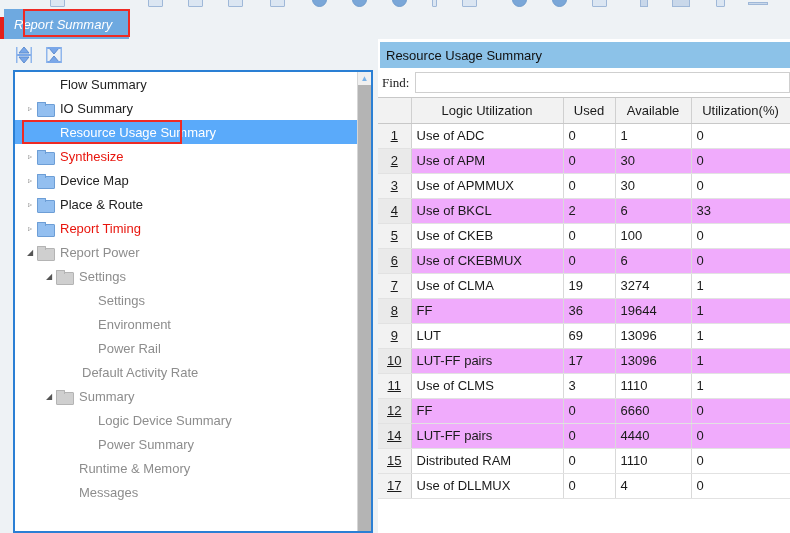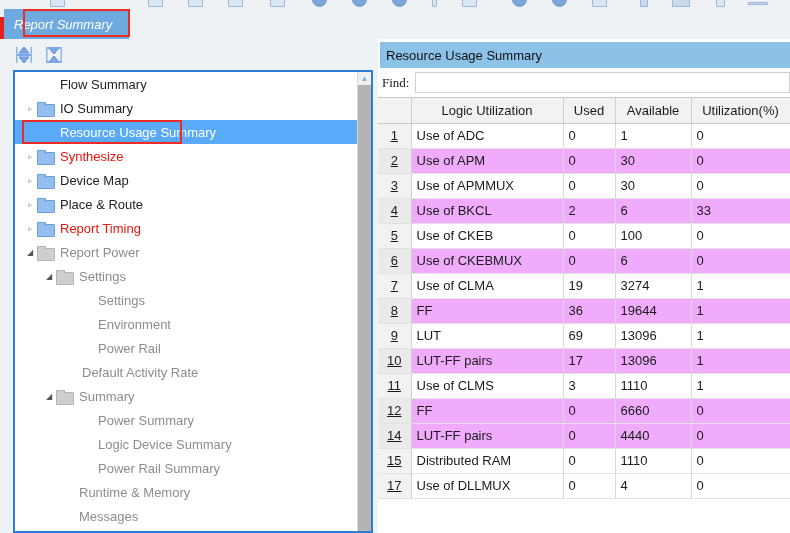--- a/index.html
+++ b/index.html
@@ -320,31 +320,26 @@
             <span>Default Activity Rate</span>
           </div>
           <div class="tree-row dim" style="padding-left: 27px;">
             <span class="arrow open">◢</span>
             <span class="folder gray"></span>
             <span>Summary</span>
           </div>
           <div class="tree-row dim" style="padding-left: 46px;">
             <span class="arrow"></span>
             <span class="folder" style="visibility: hidden;"></span>
+            <span>Logic Device Summary</span>
+          </div>
+          <div class="tree-row dim" style="padding-left: 46px;">
+            <span class="arrow"></span>
+            <span class="folder" style="visibility: hidden;"></span>
             <span>Power Summary</span>
-          </div>
-          <div class="tree-row dim" style="padding-left: 46px;">
-            <span class="arrow"></span>
-            <span class="folder" style="visibility: hidden;"></span>
-            <span>Logic Device Summary</span>
-          </div>
-          <div class="tree-row dim" style="padding-left: 46px;">
-            <span class="arrow"></span>
-            <span class="folder" style="visibility: hidden;"></span>
-            <span>Power Rail Summary</span>
           </div>
           <div class="tree-row dim" style="padding-left: 27px;">
             <span class="arrow"></span>
             <span class="folder" style="visibility: hidden;"></span>
             <span>Runtime &amp; Memory</span>
           </div>
           <div class="tree-row dim" style="padding-left: 27px;">
             <span class="arrow"></span>
             <span class="folder" style="visibility: hidden;"></span>
             <span>Messages</span>

